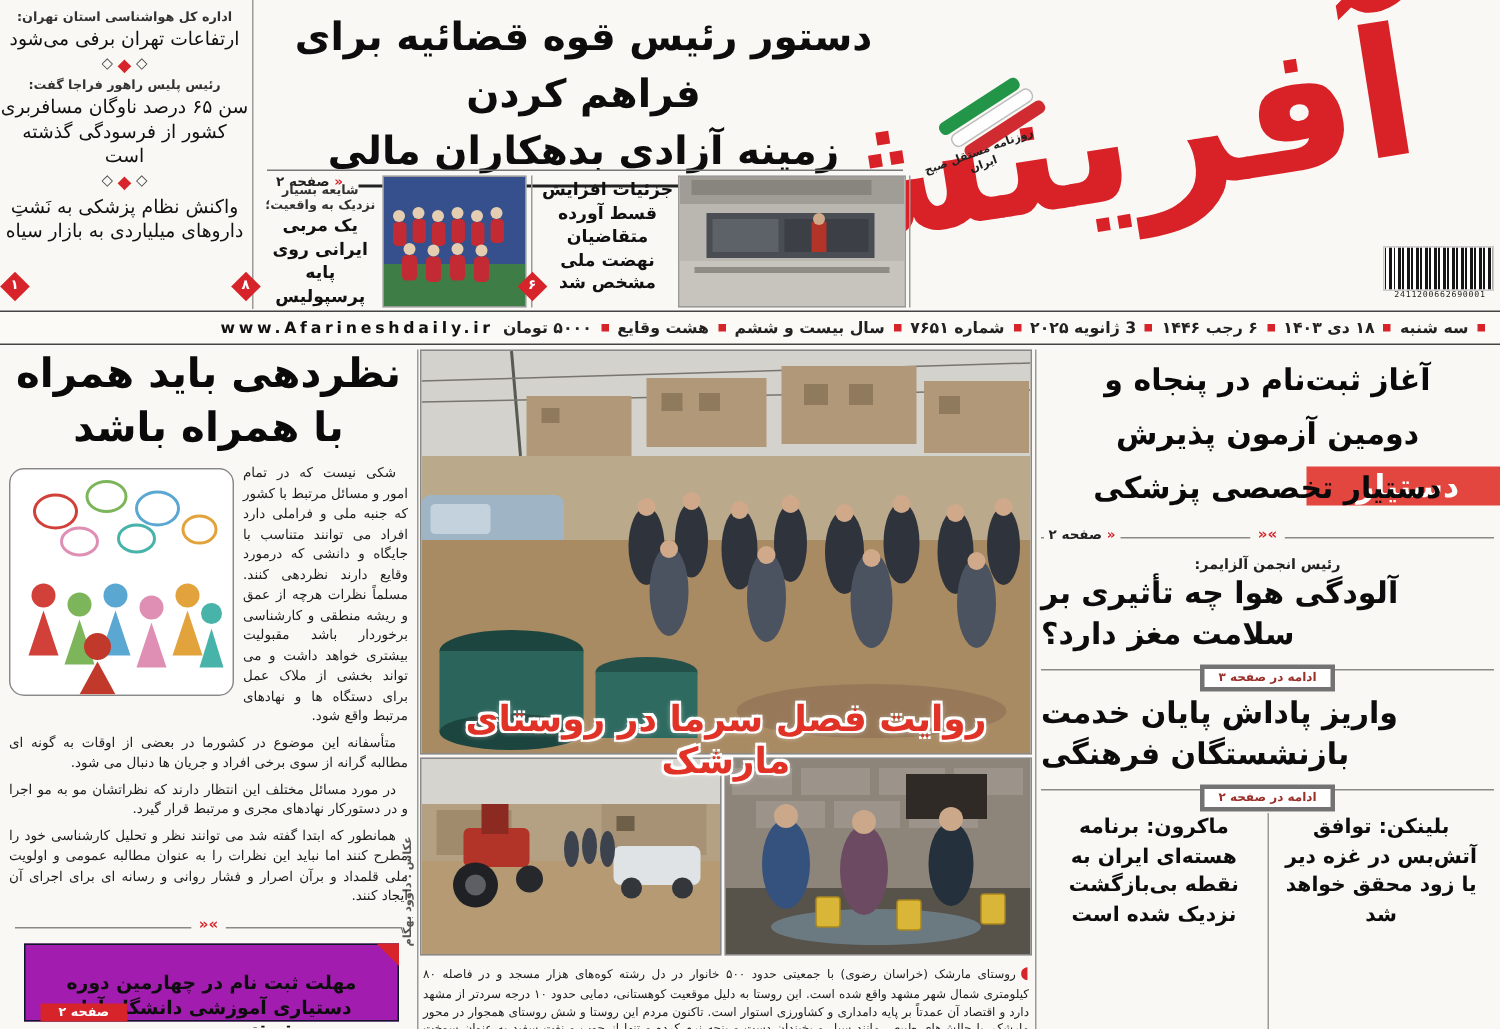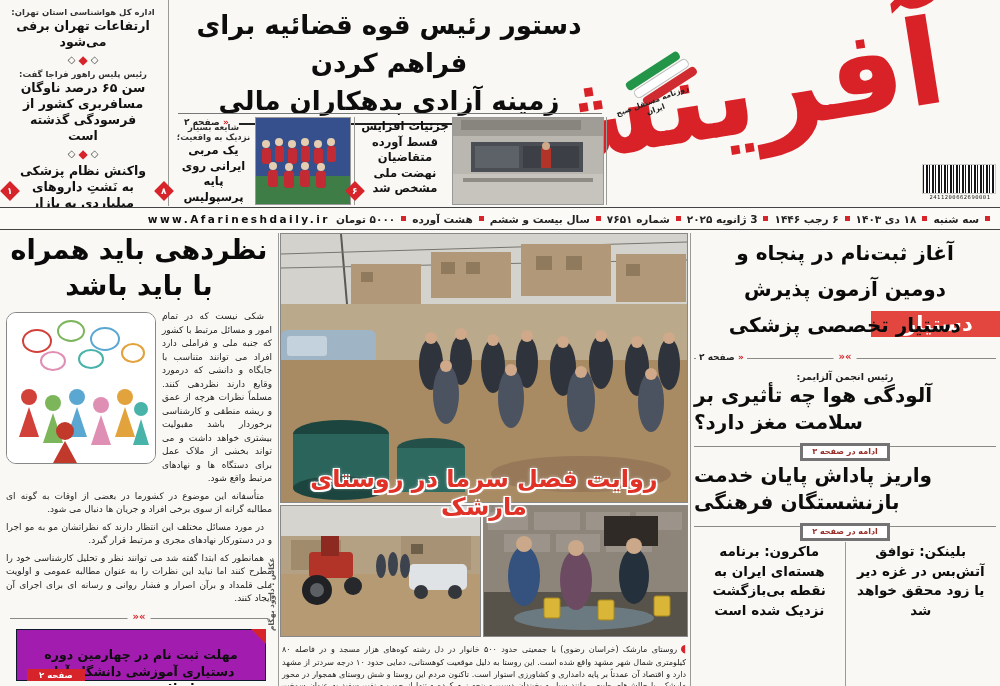--- a/index.html
+++ b/index.html
@@ -23,21 +23,21 @@
   
   .dateline{position:absolute;left:0;top:207px;width:1000px;height:23px;
             border-top:1px solid #444;border-bottom:1px solid #444;background:#fbfaf7;
             display:flex;align-items:center;gap:6px;padding:0 10px;box-sizing:border-box;
             font-size:10.5px;font-weight:bold;color:#222;}
   .sq{width:5px;height:5px;background:#d7242b;flex:0 0 auto;}
   .dl-url{margin-inline-start:auto;direction:ltr;letter-spacing:2.5px;font-size:10.5px;font-weight:bold;color:#111;}
   
   .toplist{position:absolute;left:0;top:4px;width:166px;height:200px;text-align:center;}
   .kicker{font-size:8.5px;color:#333;font-weight:bold;margin:3px 0 1px;}
-  .tl-title{font-size:12.5px;font-weight:bold;line-height:1.3;color:#111;margin:0 16px;}
+  .tl-title{font-size:12.5px;font-weight:normal;line-height:1.3;color:#111;margin:0 0;}
   .dsep{display:flex;justify-content:center;align-items:center;gap:3px;margin:3px 0;}
   .dsep .d-out{color:#444;font-size:10px;line-height:1;}
   .dsep .d-fill{color:#d7242b;font-size:12px;line-height:1;}
   
   .lead{position:absolute;left:178px;top:6px;width:422px;text-align:center;}
   .lead-h{font-size:26px;font-weight:bold;line-height:38px;color:#0d0d0d;letter-spacing:-.5px;}
   .lead-underline{width:300px;height:2px;background:#222;margin:3px auto 0;}
   .pageref{font-size:9px;font-weight:bold;color:#222;white-space:nowrap;}
   .chev{color:#d7242b;font-weight:bold;}
   .lead .pageref{position:absolute;left:6px;bottom:-2px;}
@@ -236,21 +236,21 @@
     <span>۱۸ دی ۱۴۰۳</span>
     <span class="sq"></span>
     <span>۶ رجب ۱۴۴۶</span>
     <span class="sq"></span>
     <span>3 ژانویه ۲۰۲۵</span>
     <span class="sq"></span>
     <span>شماره ۷۶۵۱</span>
     <span class="sq"></span>
     <span>سال بیست و ششم</span>
     <span class="sq"></span>
-    <span>هشت آورده</span>
+    <span>هشت وقایع</span>
     <span class="sq"></span>
     <span>۵۰۰۰ تومان</span>
     <span class="dl-url">www.Afarineshdaily.ir</span>
   </div>
 
   <div class="rightcol">
     <div class="ribbon">
       <span>دستیار</span>
     </div>
     <div class="exam-h" style="margin-top:2px;">آغاز ثبت‌نام در پنجاه و</div>
@@ -412,21 +412,21 @@
       </svg>
     </div>
     <div class="credit">عکاس : داوود بهگام</div>
     <div class="caption">
       <span class="cres">◖</span><span>روستای مارشک (خراسان رضوی) با جمعیتی حدود ۵۰۰ خانوار در دل رشته کوه‌های هزار مسجد و در فاصله ۸۰ کیلومتری شمال شهر مشهد واقع شده است. این روستا به دلیل موقعیت کوهستانی، دمایی حدود ۱۰ درجه سردتر از مشهد دارد و اقتصاد آن عمدتاً بر پایه دامداری و کشاورزی استوار است. تاکنون مردم این روستا و شش روستای همجوار در محور مارشک، با چالش‌های طبیعی مانند سیل و یخبندان دست و پنجه نرم کرده و تنها از چوب و نفت سفید به عنوان سوخت استفاده می‌کردند. پیش‌بینی می‌شود که پروژه گازرسانی به این منطقه طی ۱۳۰ روز کاری به بهره‌برداری برسد و مشکل دیرینه سوخت در این منطقه را برطرف کند.</span>
     </div>
   </div>
 
   <div class="leftcol">
     <div class="op-title">نظردهی باید همراه</div>
-    <div class="op-title">با باید باشد</div>
+    <div class="op-title">با همراه باشد</div>
     <div class="op-bodywrap">
       <div class="op-illu">
         <svg width="148" height="150" viewBox="0 0 148 150">
           <rect width="148" height="150" fill="#ffffff"></rect>
           <g fill="none" stroke-width="2">
             <ellipse cx="30" cy="28" rx="14" ry="11" stroke="#d2403a"></ellipse>
             <ellipse cx="64" cy="18" rx="13" ry="10" stroke="#7cb55a"></ellipse>
             <ellipse cx="98" cy="26" rx="14" ry="11" stroke="#5aa7d2"></ellipse>
             <ellipse cx="126" cy="40" rx="11" ry="9" stroke="#e2a23c"></ellipse>
             <ellipse cx="46" cy="48" rx="12" ry="9" stroke="#e08fb4"></ellipse>

